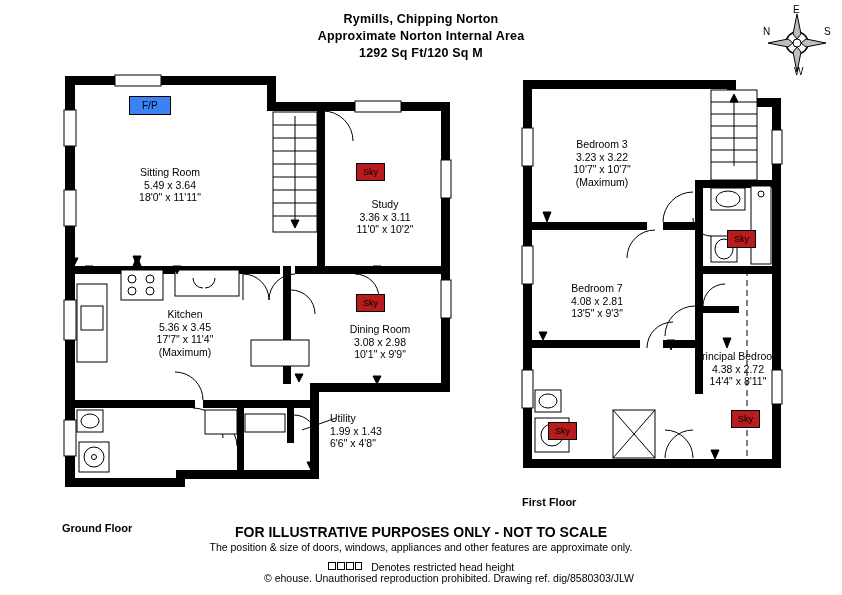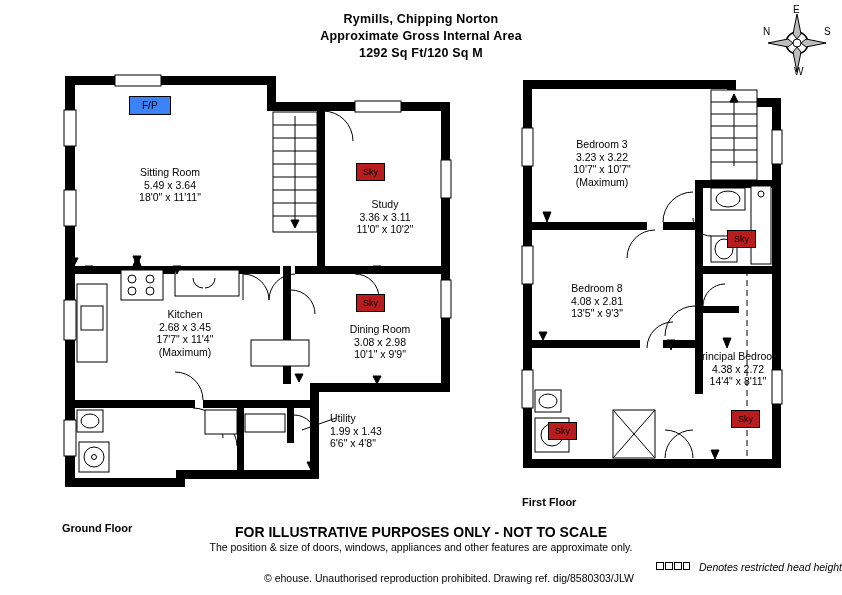--- a/index.html
+++ b/index.html
@@ -35,21 +35,21 @@
   .arrow{stroke:#000;stroke-width:1;fill:#000;}
   .compass-letter{font-size:10px;font-family:"Liberation Sans",sans-serif;}
 </style>
 </head>
 <body>
 
 <div class="abs ttl" style="top:12px;left:0;">
   <span>Rymills, Chipping Norton</span>
 </div>
 <div class="abs ttl" style="top:29px;left:0;">
-  <span>Approximate Gross Internal Area</span>
+  <span>Approximate Norton Internal Area</span>
 </div>
 <div class="abs ttl" style="top:46px;left:0;">
   <span>1292 Sq Ft/120 Sq M</span>
 </div>
 
 <div class="abs" style="top:8px;left:762px;width:70px;height:70px;">
   <svg width="70" height="70" viewBox="0 0 70 70">
     <circle cx="35" cy="35" r="11" fill="#fff" stroke="#000" stroke-width="1.5"></circle>
     <circle cx="35" cy="35" r="4" fill="#fff" stroke="#000" stroke-width="1"></circle>
 
@@ -192,21 +192,21 @@
 </div>
 
 <div class="abs lbl" style="left:330px;top:198px;width:110px;">
   <b>Study</b><br>
   <span>3.36 x 3.11</span><br>
   <span>11'0" x 10'2"</span>
 </div>
 
 <div class="abs lbl" style="left:125px;top:308px;width:120px;">
   <b>Kitchen</b><br>
-  <span>2.68 x 3.45</span><br>
+  <span>5.36 x 3.45</span><br>
   <span>17'7" x 11'4"</span><br>
   <span>(Maximum)</span>
 </div>
 
 <div class="abs lbl" style="left:320px;top:323px;width:120px;">
   <b>Dining Room</b><br>
   <span>3.08 x 2.98</span><br>
   <span>10'1" x 9'9"</span>
 </div>
 
@@ -320,41 +320,41 @@
 </div>
 
 <div class="abs lbl" style="left:542px;top:138px;width:120px;">
   <b>Bedroom 3</b><br>
   <span>3.23 x 3.22</span><br>
   <span>10'7" x 10'7"</span><br>
   <span>(Maximum)</span>
 </div>
 
 <div class="abs lbl" style="left:537px;top:282px;width:120px;">
-  <b>Bedroom 8</b><br>
+  <b>Bedroom 7</b><br>
   <span>4.08 x 2.81</span><br>
   <span>13'5" x 9'3"</span>
 </div>
 
 <div class="abs lbl" style="left:668px;top:350px;width:140px;">
   <b>Principal Bedroom</b><br>
   <span>4.38 x 2.72</span><br>
   <span>14'4" x 8'11"</span>
 </div>
 
 <div class="abs sky" style="left:727px;top:230px;">Sky</div>
 <div class="abs sky" style="left:548px;top:422px;">Sky</div>
 <div class="abs sky" style="left:731px;top:410px;">Sky</div>
 
 <div class="abs floor-name" style="left:522px;top:496px;">First Floor</div>
 
 <div class="abs footer bold" style="left:0;top:524px;">FOR ILLUSTRATIVE PURPOSES ONLY - NOT TO SCALE</div>
 <div class="abs footer" style="left:0;top:541px;">The position &amp; size of doors, windows, appliances and other features are approximate only.</div>
 
-<div class="abs" style="left:0;top:557px;width:100%;text-align:right;font-style:italic;">
+<div class="abs" style="left:0;top:557px;width:100%;text-align:center;">
   <span style="display:inline-block;vertical-align:middle;margin-right:5px;">
     <svg width="34" height="9">
         <rect x="0.5" y="0.5" width="7" height="7" fill="none" stroke="#000"></rect>
         <rect x="9.5" y="0.5" width="7" height="7" fill="none" stroke="#000"></rect>
         <rect x="18.5" y="0.5" width="7" height="7" fill="none" stroke="#000"></rect>
         <rect x="27.5" y="0.5" width="6" height="7" fill="none" stroke="#000"></rect>
       </svg>
   </span>
   <span style="font-size:10.5px;vertical-align:middle;">Denotes restricted head height</span>
 </div>

